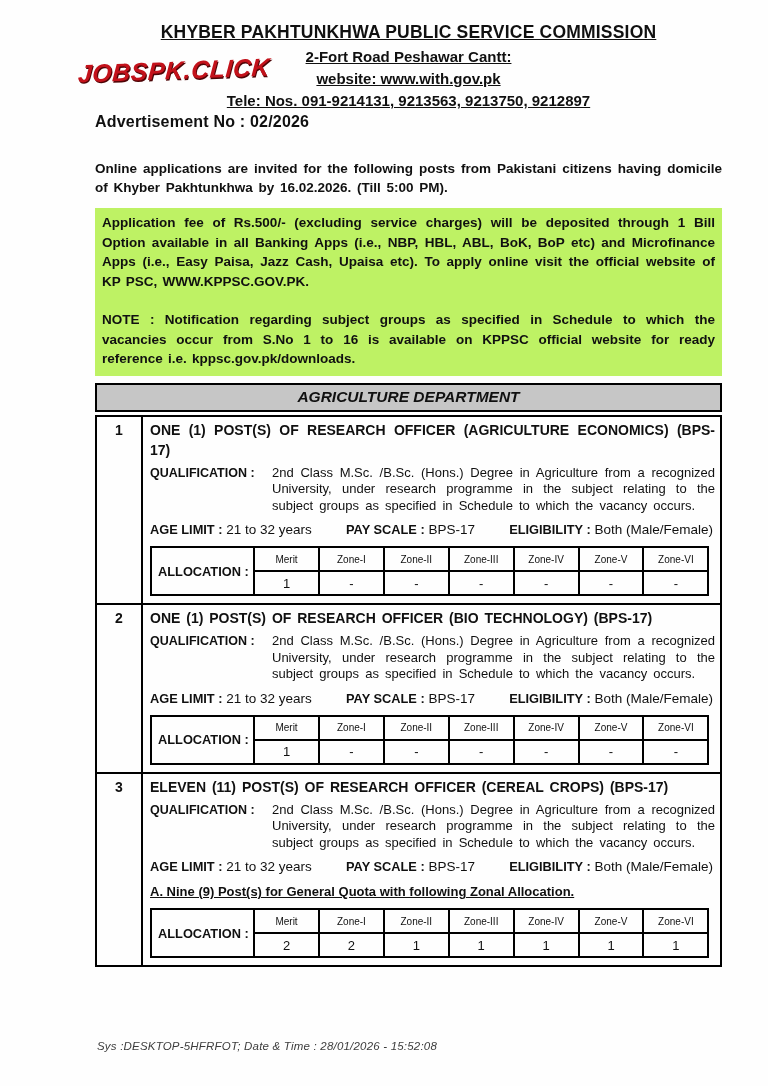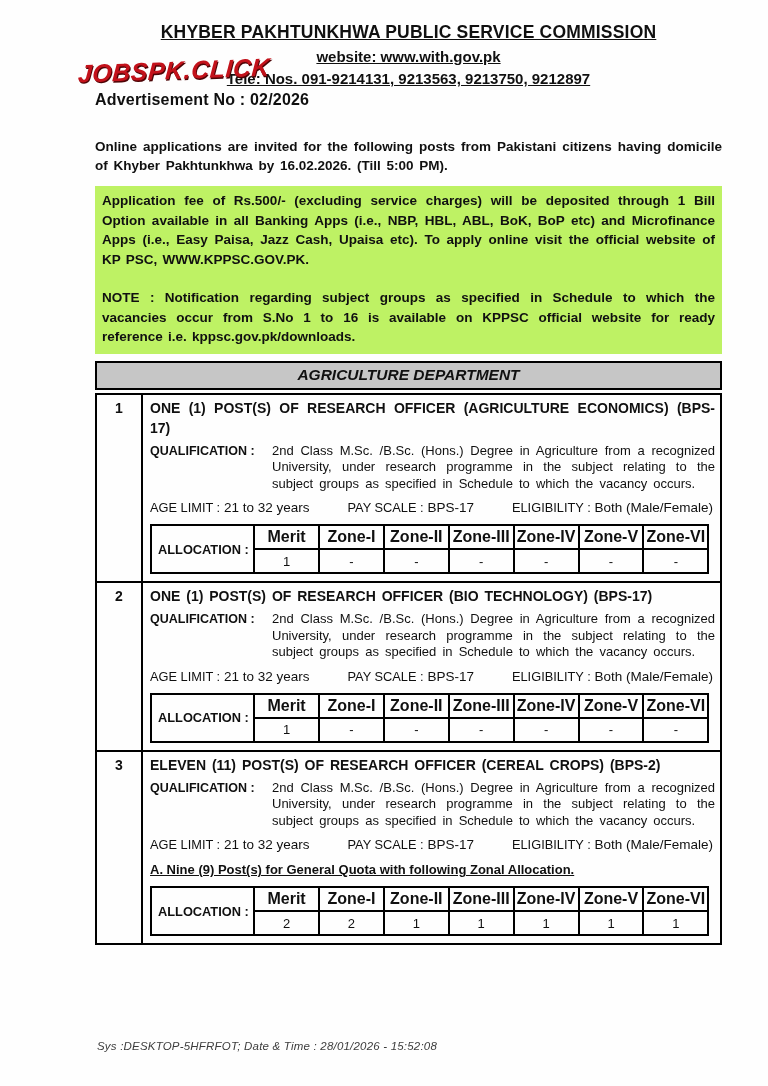--- a/index.html
+++ b/index.html
@@ -47,44 +47,45 @@
   .sno{
     width:44px;flex:none;border-right:2px solid #000;
     text-align:center;font-weight:bold;font-size:14px;padding-top:5px;
   }
   .post-body{flex:1;min-width:0;padding:3px 5px 7px 7px;}
   .post-title{font-weight:bold;font-size:14px;line-height:20px;text-align:justify;word-spacing:2px;}
   .qual-row{display:flex;margin-top:5px;}
   .qual-lbl{flex:none;width:122px;font-weight:bold;font-size:12.5px;padding-top:1px;}
   .qual-text{flex:1;font-size:13px;line-height:16.5px;text-align:justify;word-spacing:2.5px;}
   .meta-line{display:flex;justify-content:space-between;margin-top:8px;font-size:13.5px;padding-right:2px;}
-  .meta-line .lbl{font-weight:normal;font-size:12.8px;}
+  .meta-line .lbl{font-weight:bold;font-size:12.8px;}
   .quota-note{margin-top:10px;font-weight:bold;font-size:13px;text-decoration:underline;}
 
   table.alloc{border-collapse:collapse;table-layout:fixed;width:99%;margin-top:9px;}
   table.alloc th,table.alloc td{border:2px solid #000;padding:0 2px;height:22px;text-align:center;overflow:hidden;}
-  table.alloc th{font-size:16px;font-weight:bold;border-radius:10px;}
+  table.alloc th{font-size:10px;font-weight:normal;border-radius:10px;}
   table.alloc td{font-size:13px;font-weight:normal;}
   td.alloc-lbl{font-weight:bold !important;font-size:12.8px !important;text-align:left !important;padding-left:6px !important;}
   col.c-lbl{width:18.5%;}
 
   .footer{
     position:absolute;left:97px;top:1040px;
     font-style:italic;font-size:11.5px;color:#3c3c3c;letter-spacing:.2px;
   }
 </style>
 </head>
 <body>
 
 <div class="page">
   <div class="content">
 
     <div class="hdr">
       <div class="logo">JOBSPK.CLICK</div>
       <div class="hdr-title">KHYBER PAKHTUNKHWA PUBLIC SERVICE COMMISSION</div>
+      <div class="hdr-line">2-Fort Road Peshawar Cantt:</div>
       <div class="hdr-line">website: www.with.gov.pk</div>
       <div class="hdr-line">Tele: Nos. 091-9214131, 9213563, 9213750, 9212897</div>
     </div>
 
 
     <div class="adv-no">Advertisement No : 02/2026</div>
 
     <p class="intro">Online applications are invited for the following posts from Pakistani citizens having domicile of Khyber Pakhtunkhwa by 16.02.2026. (Till 5:00 PM).</p>
 
     <div class="notice">
@@ -190,21 +191,21 @@
               <td>-</td>
             </tr>
           </tbody>
             </table>
         </div>
       </div>
 
       <div class="post-row">
         <div class="sno">3</div>
         <div class="post-body">
-          <div class="post-title">ELEVEN (11) POST(S) OF RESEARCH OFFICER (CEREAL CROPS) (BPS-2)</div>
+          <div class="post-title">ELEVEN (11) POST(S) OF RESEARCH OFFICER (CEREAL CROPS) (BPS-17)</div>
           <div class="qual-row">
             <span class="qual-lbl">QUALIFICATION :</span>
             <div class="qual-text">2nd Class M.Sc. /B.Sc. (Hons.) Degree in Agriculture from a recognized University, under research programme in the subject relating to the subject groups as specified in Schedule to which the vacancy occurs.</div>
           </div>
           <div class="meta-line">
             <span><span class="lbl">AGE LIMIT :</span> <span>21 to 32 years</span></span>
             <span><span class="lbl">PAY SCALE :</span> <span>BPS-17</span></span>
             <span><span class="lbl">ELIGIBILITY :</span> <span>Both (Male/Female)</span></span>
           </div>
           <div class="quota-note">A. Nine (9) Post(s) for General Quota with following Zonal Allocation.</div>

